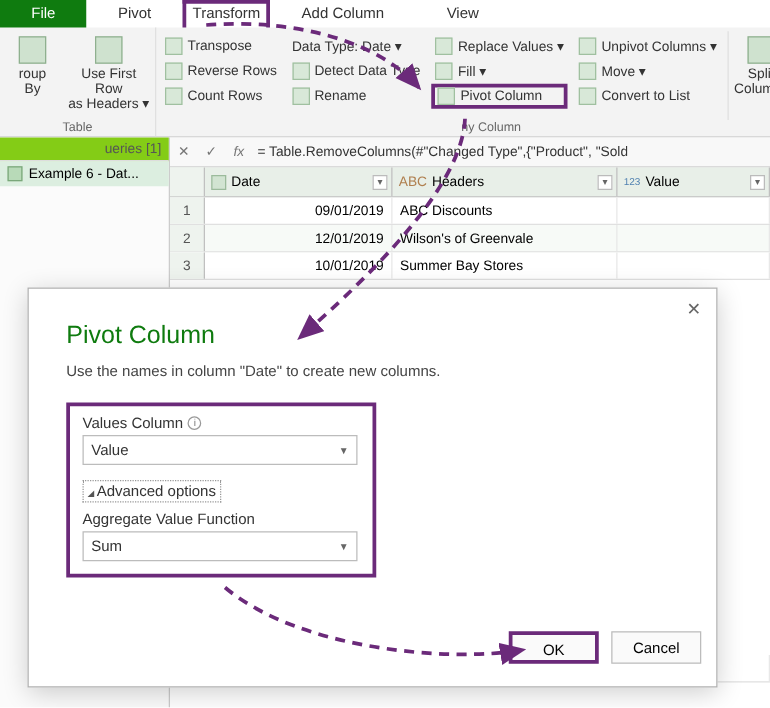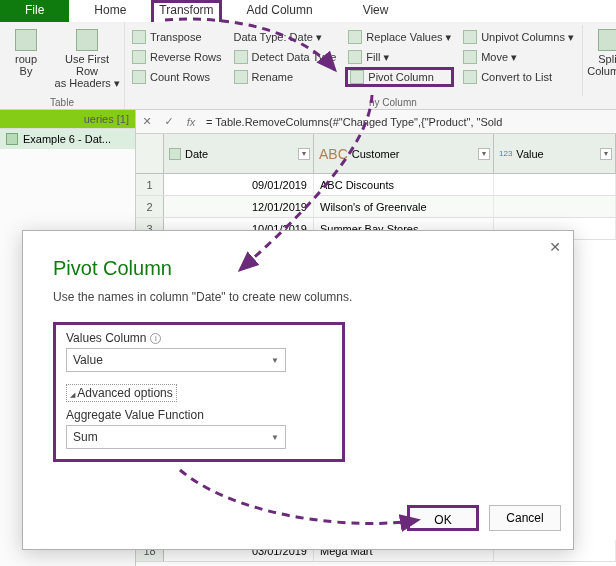--- a/index.html
+++ b/index.html
@@ -29,59 +29,59 @@
   .lp-item { padding: 4px 6px; background: #dceee0; display: flex; align-items: center; gap: 5px; }
   .lp-item .ic { width: 12px; height: 12px; background: #b8dab8; border: 1px solid #7aa77a; }
   
   
   .fx-bar { position: absolute; left: 136px; right: 0; top: 110px; height: 24px; border-bottom: 1px solid #d0d0d0; display: flex; align-items: center; font-size: 11px; background: #f8f8f8; }
   .fx-btn { width: 22px; text-align: center; color: #777; }
   .fx-text { padding-left: 4px; color: #333; white-space: nowrap; overflow: hidden; }
   
   
   .grid { position: absolute; left: 136px; right: 0; top: 134px; bottom: 0; font-size: 11px; }
-  .grid-head { display: flex; background: #e8efe8; border-bottom: 1px solid #c0c0c0; height: 40px; }
+  .grid-head { display: flex; background: #e8efe8; border-bottom: 1px solid #c0c0c0; height: 24px; }
   .gh-corner { width: 28px; border-right: 1px solid #c0c0c0; background:#eef3ee; }
   .gh-cell { border-right: 1px solid #c0c0c0; display: flex; align-items: center; padding: 0 5px; gap: 4px; position: relative; }
   .gh-cell .tic { width: 12px; height: 12px; background: #d2e4d2; border: 1px solid #9cbb9c; }
   .gh-cell .dd { position: absolute; right: 3px; width: 12px; height: 12px; border: 1px solid #bbb; background: #fff; font-size: 8px; text-align: center; line-height: 10px; color: #666; }
   .grid-row { display: flex; height: 22px; border-bottom: 1px solid #e0e0e0; background: #fff; }
   .grid-row:nth-child(odd) { background: #f7faf7; }
   .gr-num { width: 28px; background: #eef3ee; border-right: 1px solid #c0c0c0; text-align: center; line-height: 22px; color: #555; }
   .gr-cell { border-right: 1px solid #e8e8e8; padding: 0 6px; line-height: 22px; overflow: hidden; white-space: nowrap; }
   .c-date { width: 150px; text-align: right; }
   .c-cust { width: 180px; }
   .c-val { flex: 1; }
   
   
   .dialog { position: absolute; left: 22px; top: 230px; width: 552px; height: 320px; background: #fff; border: 1px solid #b0b0b0; box-shadow: 0 4px 20px rgba(0,0,0,.2); z-index: 10; }
   .dialog-close { position: absolute; top: 8px; right: 12px; font-size: 14px; color: #666; cursor: pointer; }
   .dialog-body { padding: 26px 30px; font-size: 12px; color: #333; }
   .dialog-title { font-size: 20px; color: #0f7b0f; font-weight: 400; margin-bottom: 10px; }
   .dialog-sub { margin-bottom: 18px; color: #444; }
-  .dlg-form { border: 3px solid #6b2a7a; padding: 6px 10px 10px 10px; width: 292px; }
+  .dlg-form { border: 3px solid #6b2a7a; padding: 6px 10px 10px 10px; width: 248px; }
   .field-label { margin-bottom: 3px; display: flex; align-items: center; gap: 4px; }
   .info-ic { width: 11px; height: 11px; border: 1px solid #999; border-radius: 50%; font-size: 8px; text-align: center; line-height: 9px; color: #777; }
   .select-box { border: 1px solid #bcbcbc; height: 24px; width: 220px; display: flex; align-items: center; padding: 0 6px; justify-content: space-between; background: #fff; margin-bottom: 12px; }
   .select-box .arr { font-size: 8px; color: #666; }
   .adv { border: 1px dotted #999; display: inline-block; padding: 1px 3px; margin-bottom: 6px; text-align: center; }
   .adv::before { content: "◢ "; font-size: 7px; color: #555; }
   .dialog-footer { position: absolute; bottom: 18px; right: 12px; display: flex; gap: 10px; }
   .dbtn { border: 1px solid #bcbcbc; background: #fafafa; height: 26px; width: 72px; text-align: center; line-height: 24px; font-size: 12px; }
   .dbtn.ok { border: 3px solid #6b2a7a; }
   
   
   svg.arrow { position: absolute; z-index: 20; pointer-events: none; }
 </style>
 </head>
 <body>
 
 <div class="ribbon-tabs">
   <div class="ribbon-tab file">File</div>
-  <div class="ribbon-tab">Home</div>
+  <div class="ribbon-tab">Pivot</div>
   <div class="ribbon-tab active">Transform</div>
   <div class="ribbon-tab">Add Column</div>
   <div class="ribbon-tab">View</div>
 </div>
 
 <div class="ribbon">
   <div class="ribbon-group">
     <div class="rg-body">
       <div class="big-btn">
           <span class="ic"></span>
@@ -180,22 +180,22 @@
 
 <div class="grid">
   <div class="grid-head">
     <div class="gh-corner"></div>
     <div class="gh-cell c-date">
         <span class="tic"></span>
         <span>Date</span>
         <span class="dd">▾</span>
       </div>
     <div class="gh-cell c-cust">
-        <span style="font-size:14px;color:#b08050">ABC</span>
-        <span>Customer</span>
+        <span style="font-size:11px;color:#b08050">ABC</span>
+        <span>Headers</span>
         <span class="dd">▾</span>
       </div>
     <div class="gh-cell c-val">
         <span style="font-size:8px;color:#5080b0">123</span>
         <span>Value</span>
         <span class="dd">▾</span>
       </div>
   </div>
   <div class="grid-row">
       <div class="gr-num">1</div>

